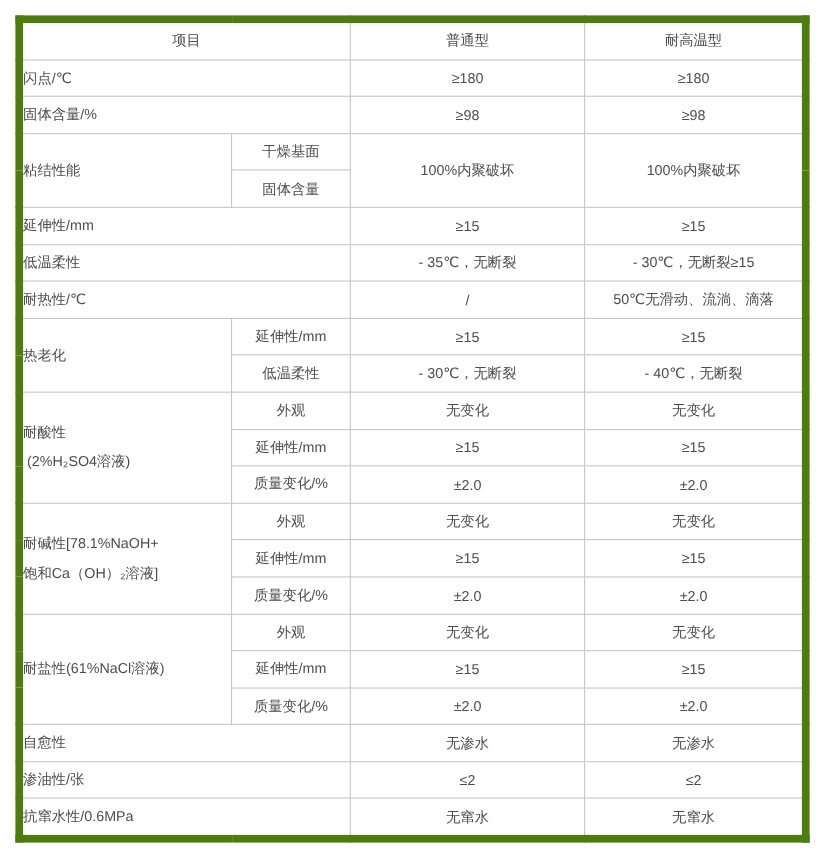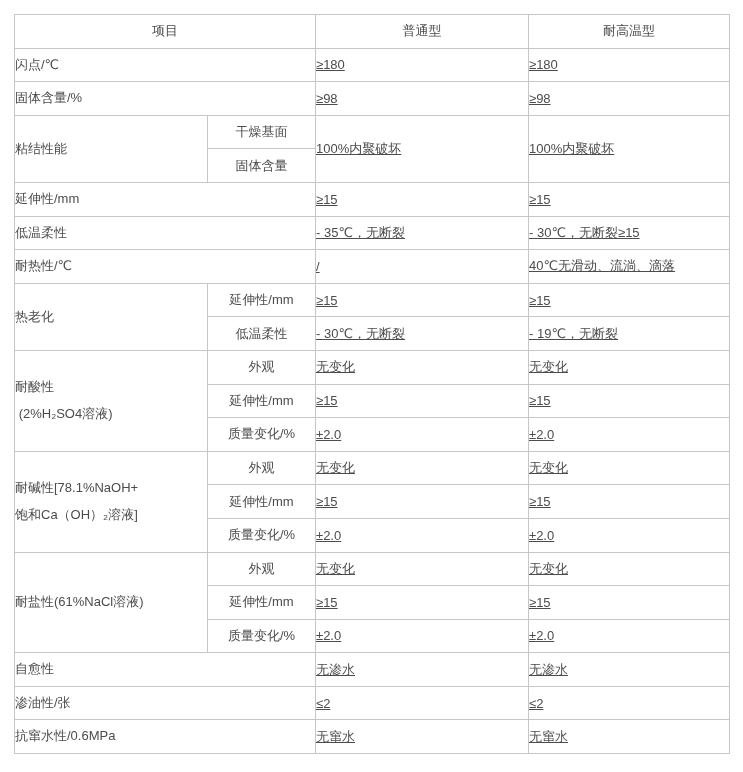--- a/index.html
+++ b/index.html
@@ -13,21 +13,21 @@
     height: 772px;
     background: #ffffff;
     position: relative;
     overflow: hidden;
   }
   table.spec {
     border-collapse: collapse;
     table-layout: fixed;
     margin: 14px 0 16px 14px;
     width: 715px;
-    border: 1px solid #4d7c0f;
+    border: 7px solid #4d7c0f;
   }
   table.spec td {
     border: 1px solid #c6c6c6;
     font-size: 13px;
     color: #4c4c4c;
     height: 32.6px;
     vertical-align: middle;
     padding: 0;
     overflow: hidden;
   }
@@ -38,21 +38,21 @@
     text-align: left;
     padding-left: 16px;
     white-space: pre-wrap;
     line-height: 2.05;
   }
   td.sub {
     text-align: center;
     padding-left: 14px;
   }
   td.val {
-    text-decoration: underline;
+    text-align: center;
   }
 </style>
 </head>
 <body>
 
 <div class="page">
   <table class="spec">
     <colgroup>
       <col style="width:193px">
       <col style="width:108px">
@@ -97,33 +97,33 @@
 
       <tr>
         <td class="label" colspan="2">低温柔性</td>
         <td class="val">- 35℃，无断裂</td>
         <td class="val">- 30℃，无断裂≥15</td>
       </tr>
 
       <tr>
         <td class="label" colspan="2">耐热性/℃</td>
         <td class="val">/</td>
-        <td class="val">40℃无滑动、流淌、滴落</td>
+        <td class="val">50℃无滑动、流淌、滴落</td>
       </tr>
 
       <tr>
         <td class="label" rowspan="2">热老化</td>
         <td class="sub">延伸性/mm</td>
         <td class="val">≥15</td>
         <td class="val">≥15</td>
       </tr>
       <tr>
         <td class="sub">低温柔性</td>
         <td class="val">- 30℃，无断裂</td>
-        <td class="val">- 19℃，无断裂</td>
+        <td class="val">- 40℃，无断裂</td>
       </tr>
 
       <tr>
         <td class="label" rowspan="3">耐酸性
  (2%H₂SO4溶液)</td>
         <td class="sub">外观</td>
         <td class="val">无变化</td>
         <td class="val">无变化</td>
       </tr>
       <tr>

